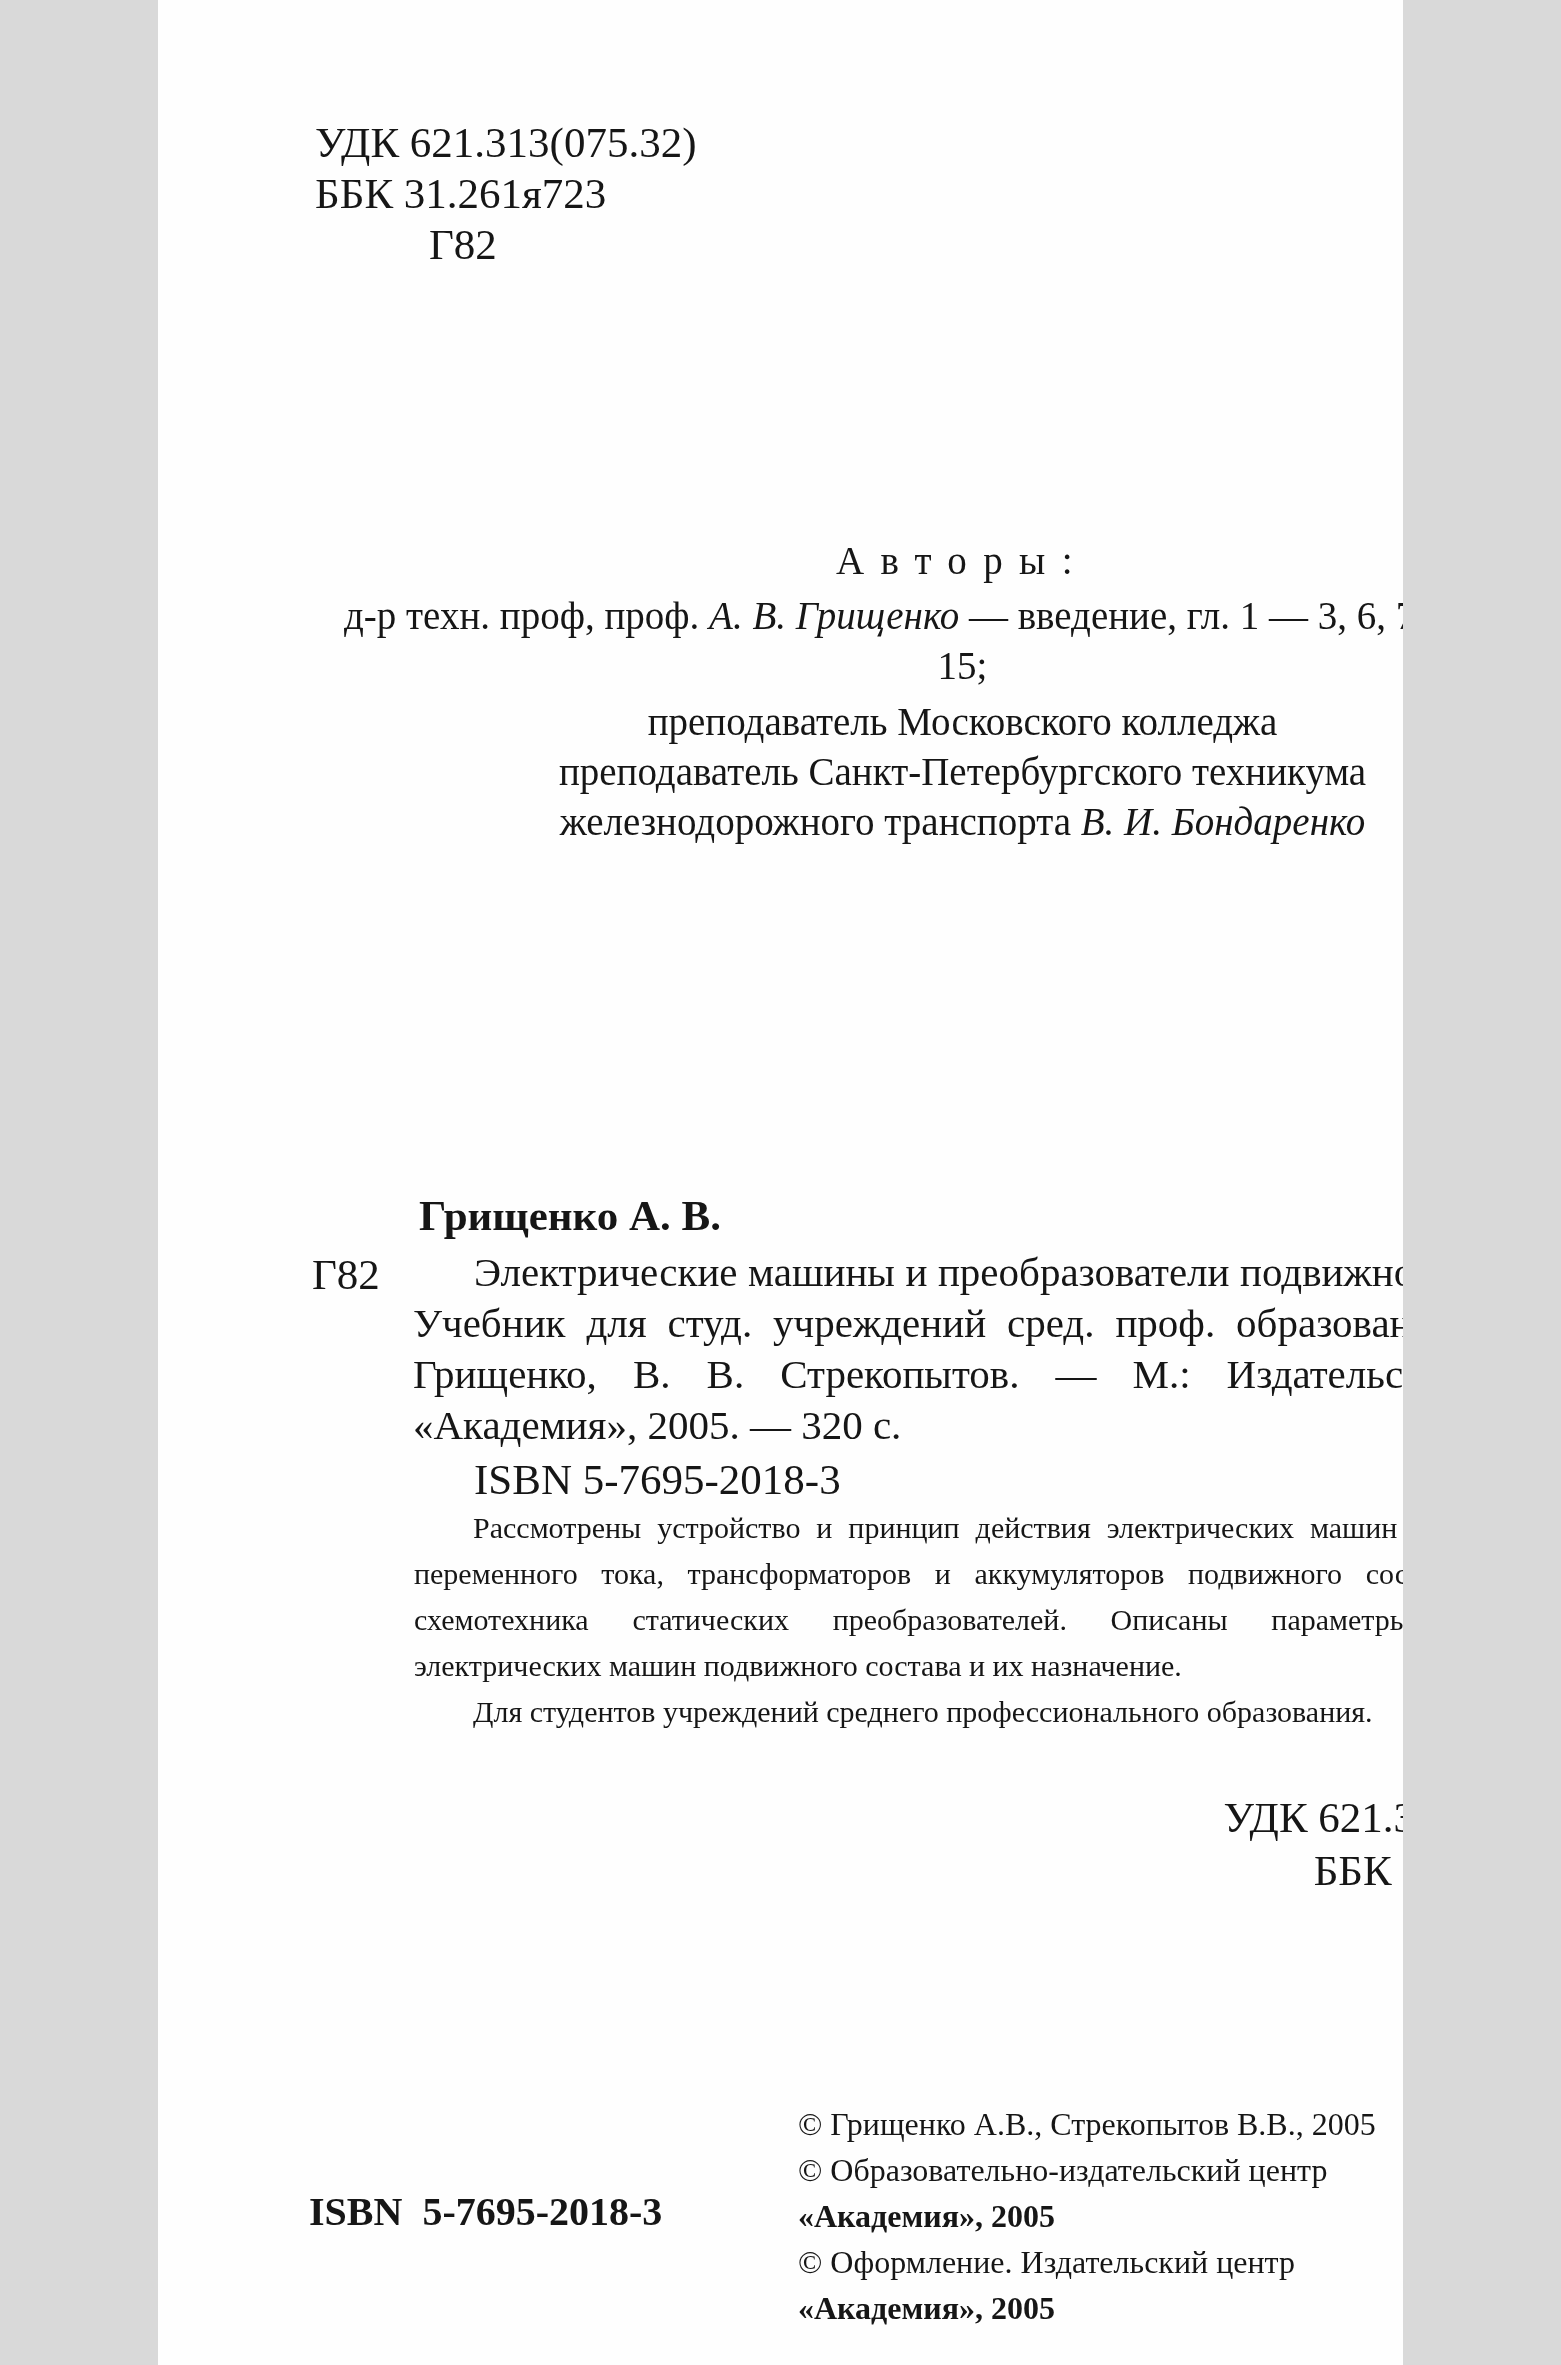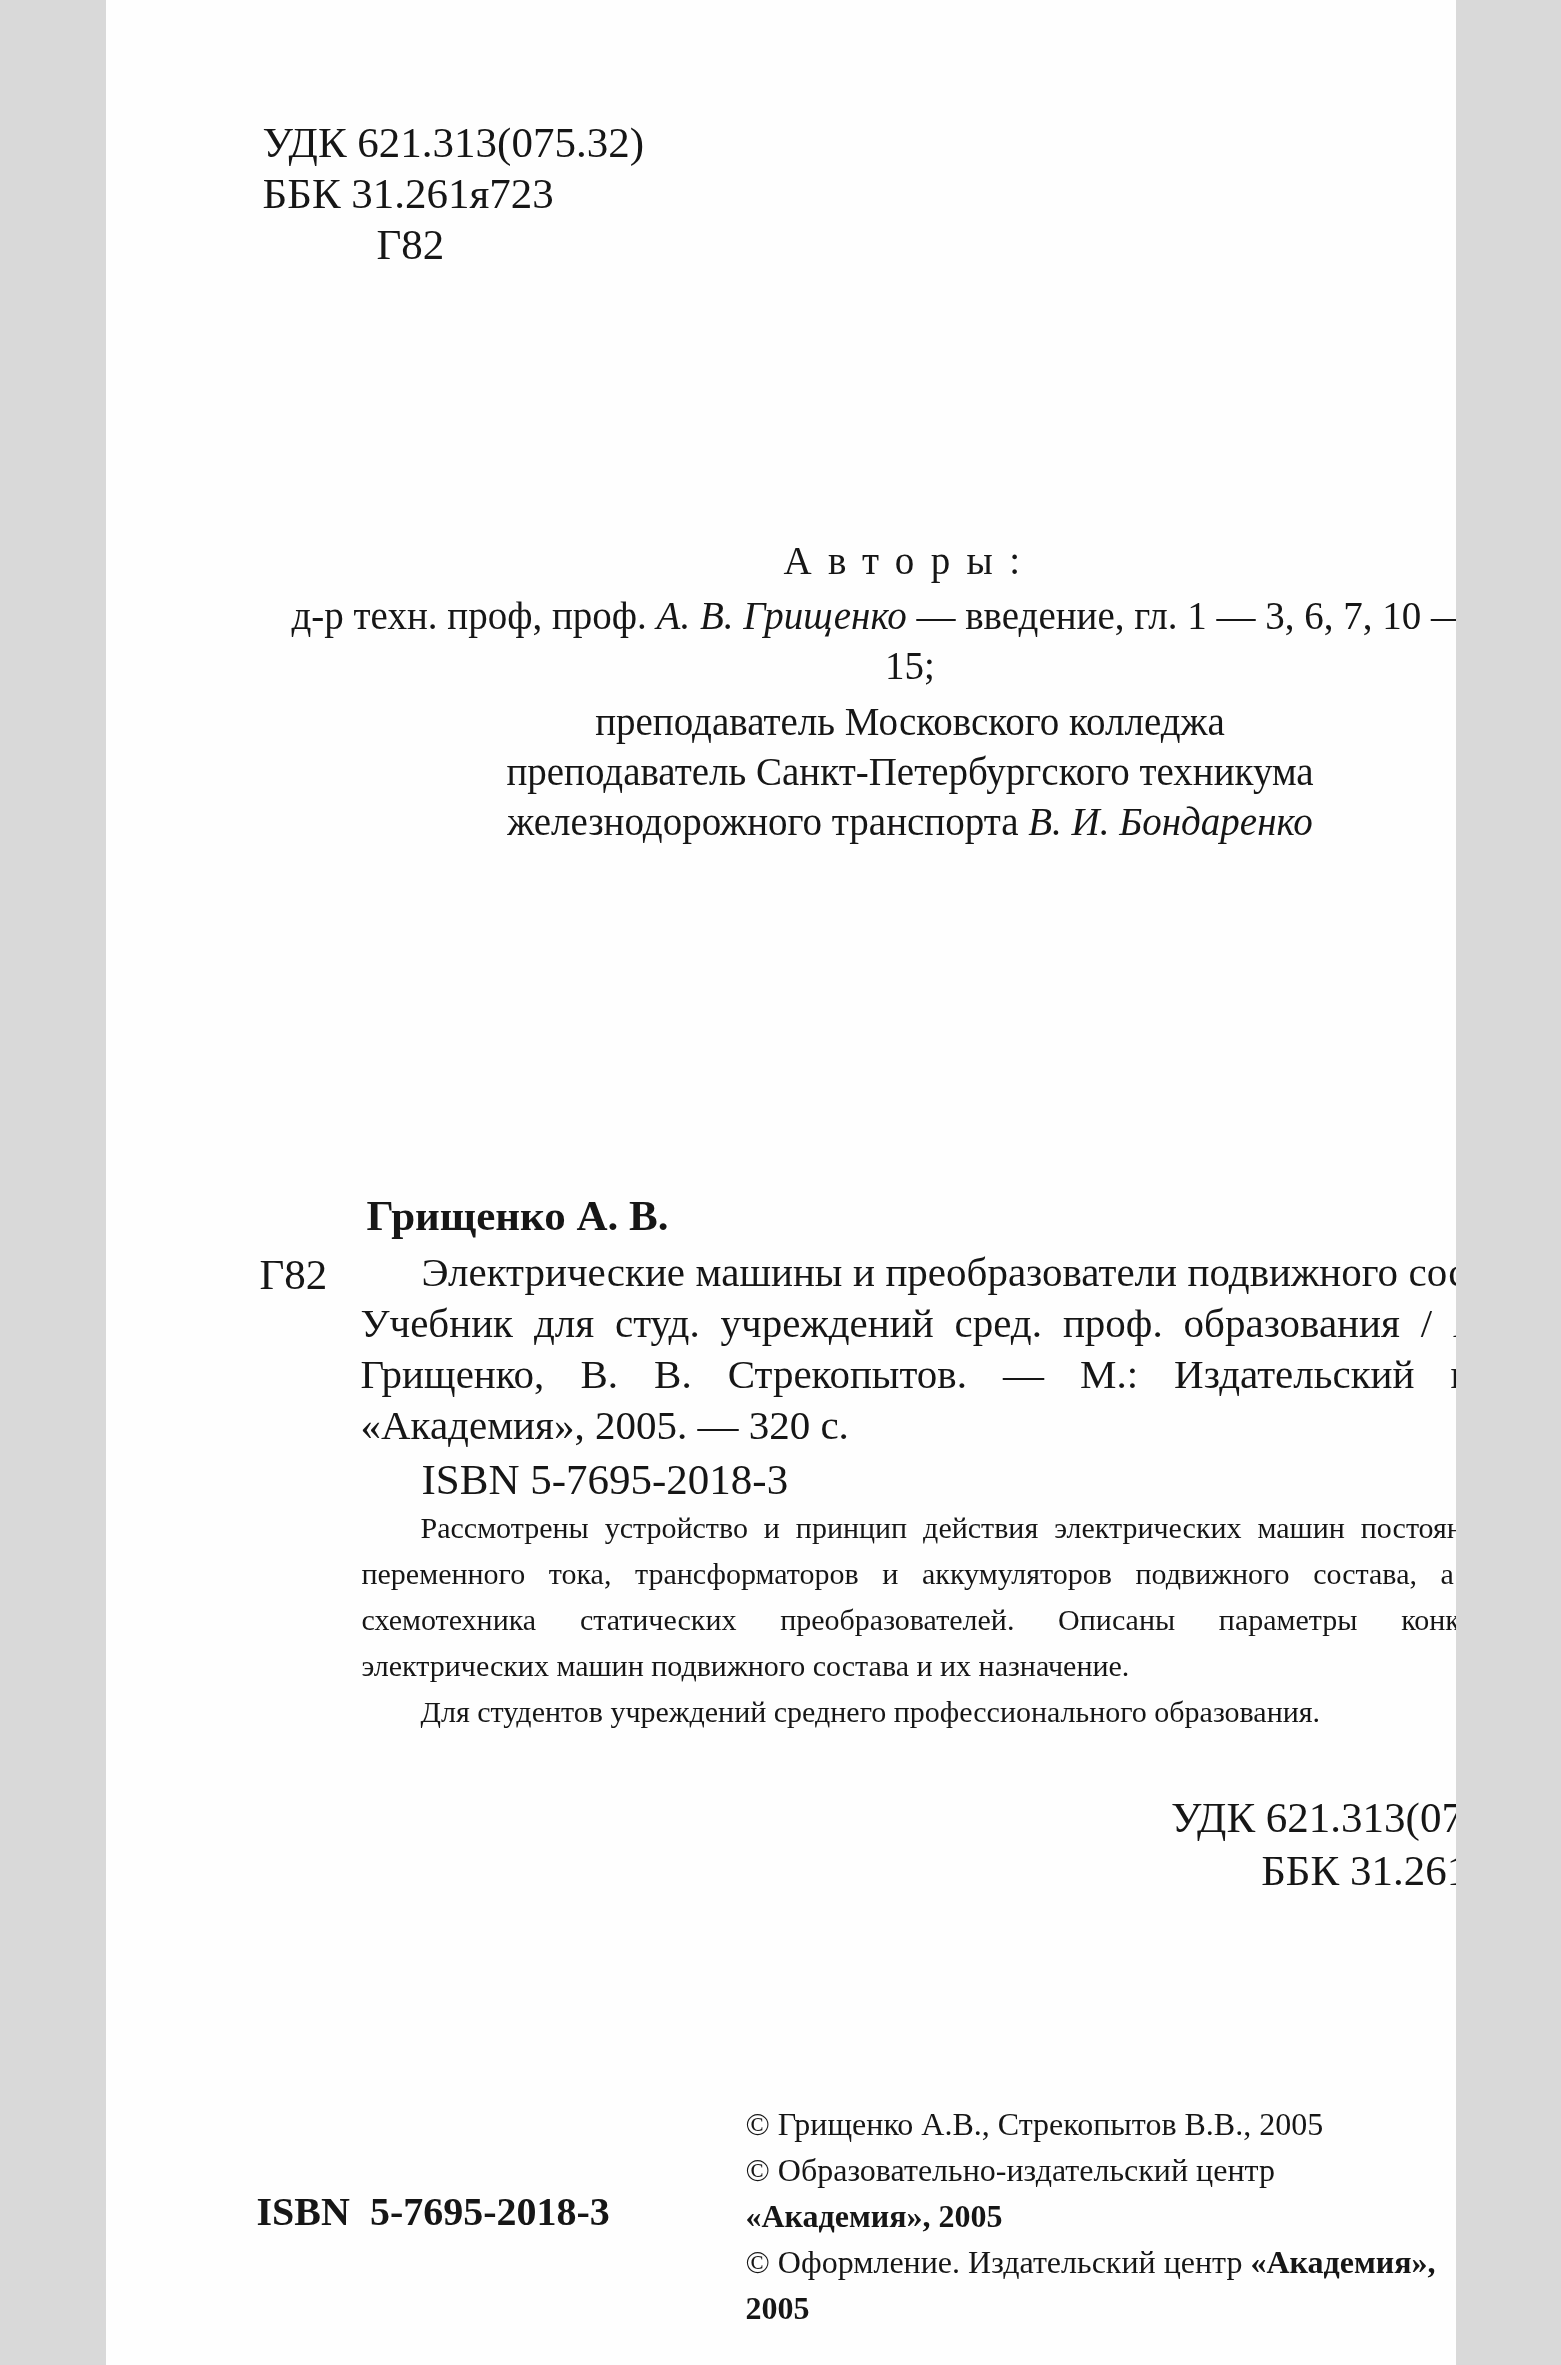--- a/index.html
+++ b/index.html
@@ -1,19 +1,19 @@
 <!DOCTYPE html>
 <html style="font-size:15px"><head>
 <meta charset="utf-8">
 <style>
   * { margin: 0; padding: 0; box-sizing: border-box; }
   html, body { background: #d9d9d9; }
   .page {
     position: relative;
-    width: 1350px;
+    width: 1245px;
     height: 2366px;
     margin: 0 auto;
     background: #fefefe;
     color: #161616;
     font-family: "Liberation Serif", "DejaVu Serif", serif;
     overflow: hidden;
   }
 
   
   .top-block {

